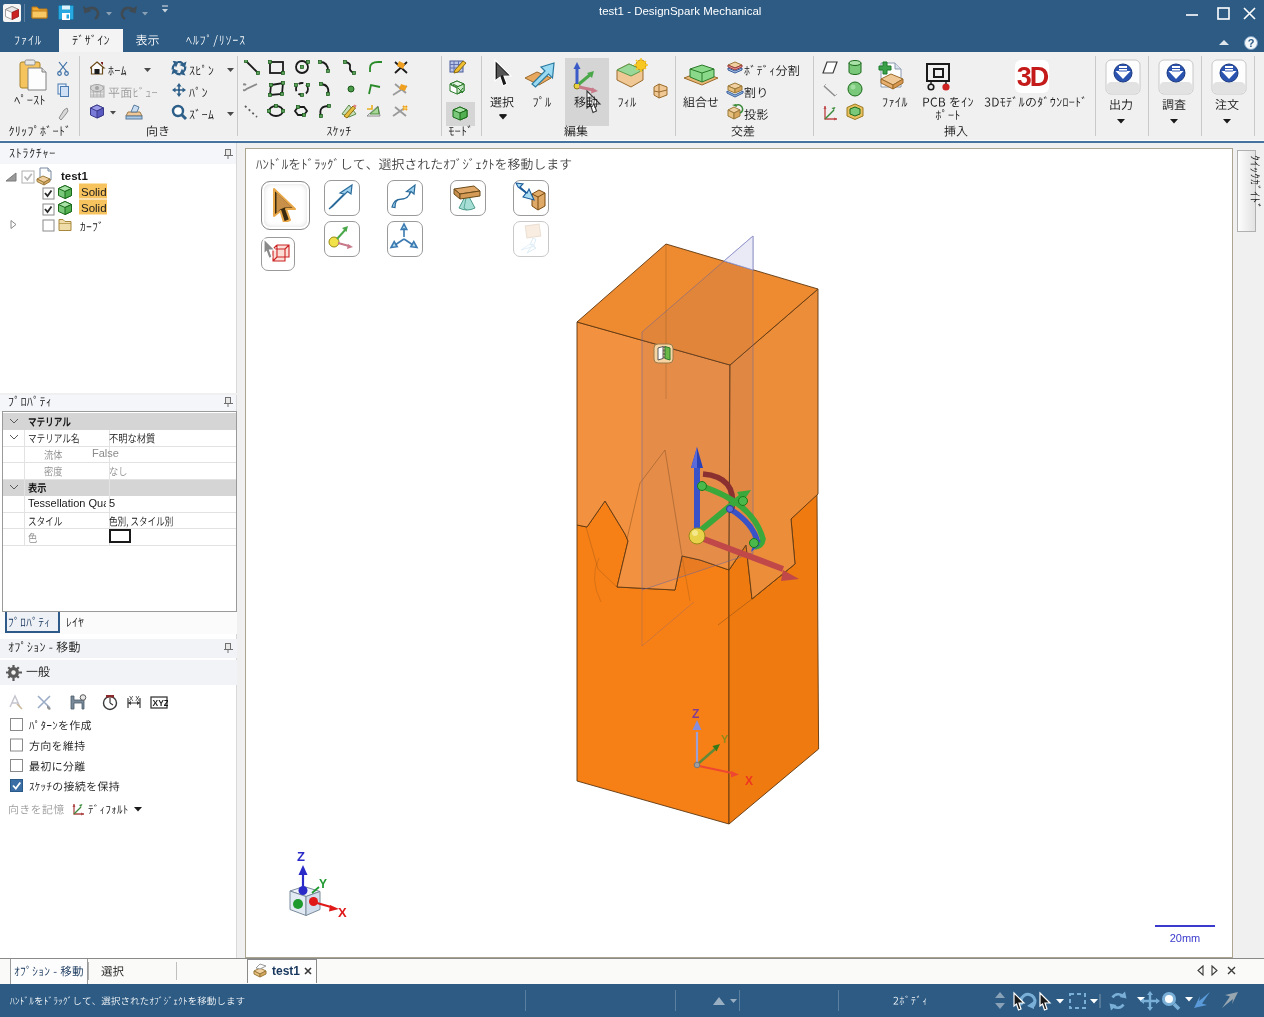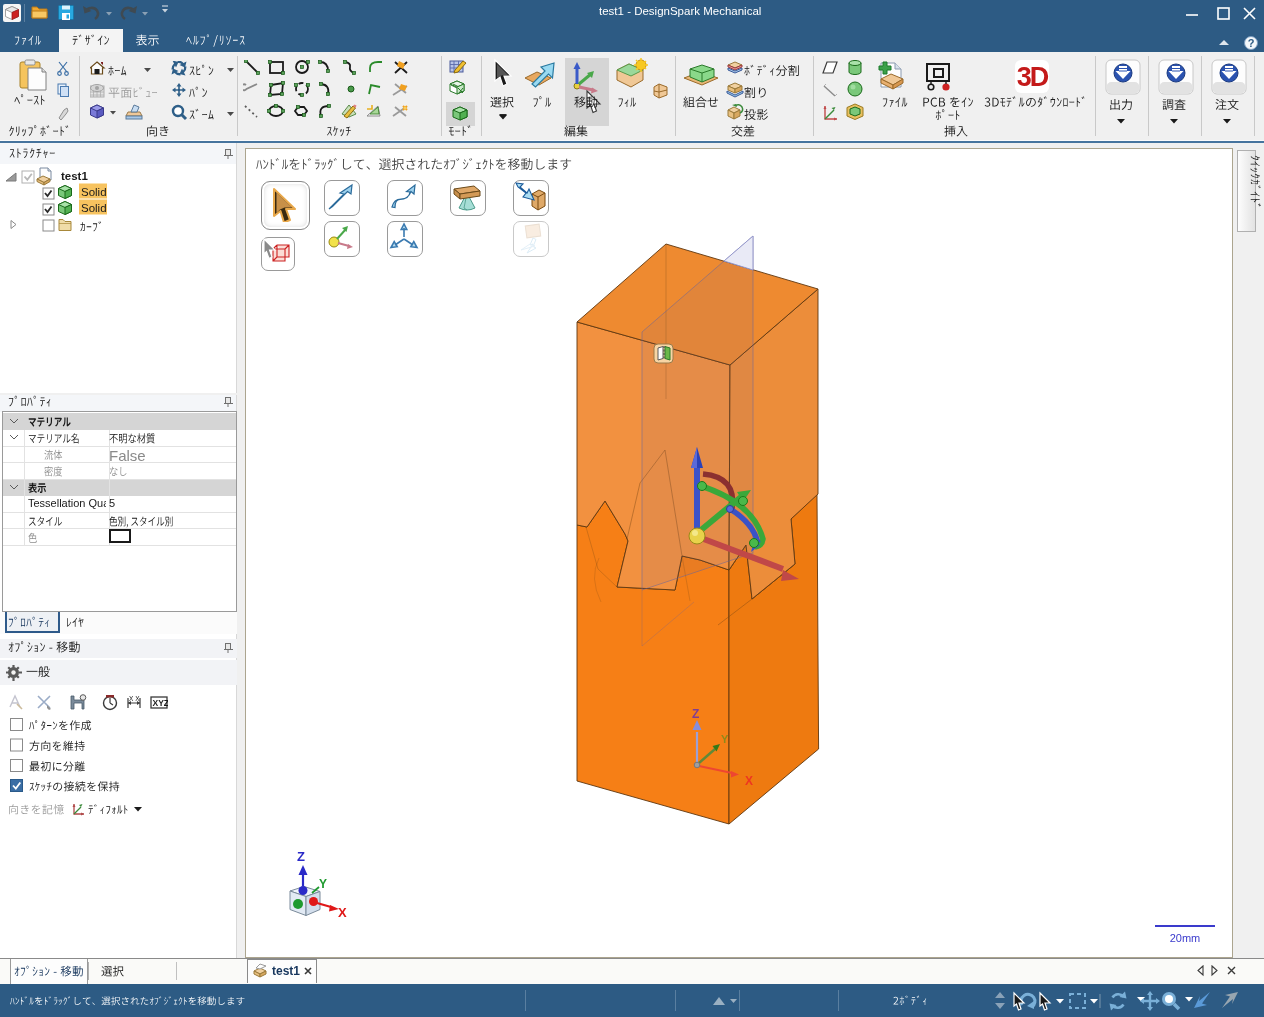--- a/index.html
+++ b/index.html
@@ -469,21 +469,21 @@
 <g stroke="#5a5a5a" stroke-width="1.4" fill="none">
 <path d="M7,6 l4,4 4,-4"></path>
 <path d="M7,22 l4,4 4,-4"></path>
 <path d="M7,72 l4,4 4,-4"></path>
 </g>
 <text x="28" y="508" font-family="Liberation Sans" font-size="11" fill="#1a1a1a"></text>
 <rect x="107" y="117" width="20" height="12" fill="#ffffff" stroke="#1a1a1a" stroke-width="1.6"></rect>
 </svg>
 <div class="abs" style="left:28px;top:497px;width:78px;overflow:hidden;white-space:nowrap;font-size:11px;color:#1a1a1a">Tessellation Quality</div>
 <div class="abs" style="left:109px;top:497px;font-size:11px;color:#1a1a1a">5</div>
-<div class="abs" style="left:109px;top:447px;font-size:15px;color:#8a8a8a">False</div>
+<div class="abs" style="left:92px;top:447px;font-size:11px;color:#8a8a8a">False</div>
 <svg class="abs" style="left:108px;top:463px" width="30" height="16"></svg>
 
 <div class="abs" style="left:0;top:612px;width:237px;height:22px;background:#fbfbfb"></div>
 <div class="abs" style="left:5px;top:612px;width:55px;height:21px;background:#eef1f5;border-left:2px solid #2e5a8a;border-right:2px solid #2e5a8a;border-bottom:2px solid #2e5a8a;box-sizing:border-box"></div>
 
 <div class="abs" style="left:0;top:639px;width:237px;height:19px;background:#f2f3f6"></div>
 <svg class="abs" style="left:222px;top:642px" width="12" height="12">
       <g stroke="#707070" fill="none">
         <rect x="3.5" y="1.5" width="5" height="6" fill="#e8e8e8"></rect>
         <path d="M2,7.5 h9 M6,7.5 v3.5"></path>

